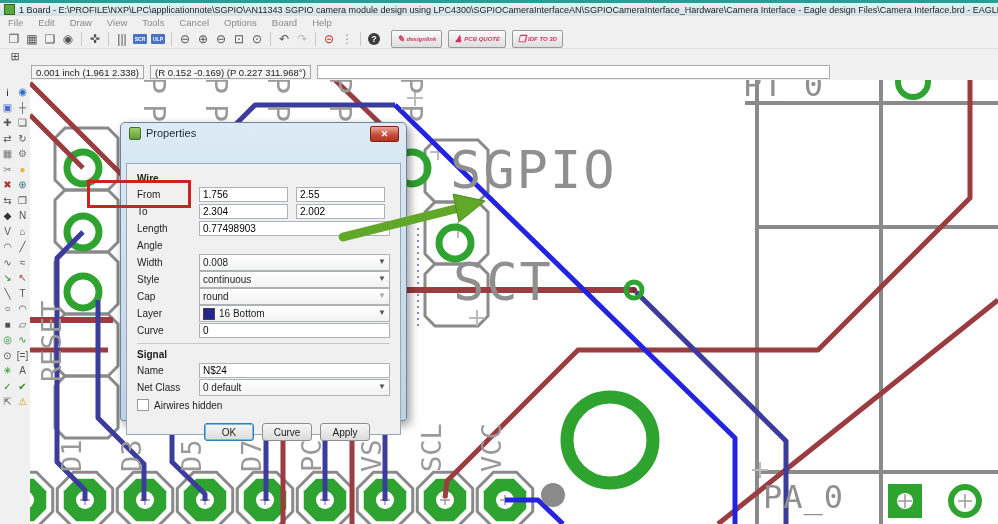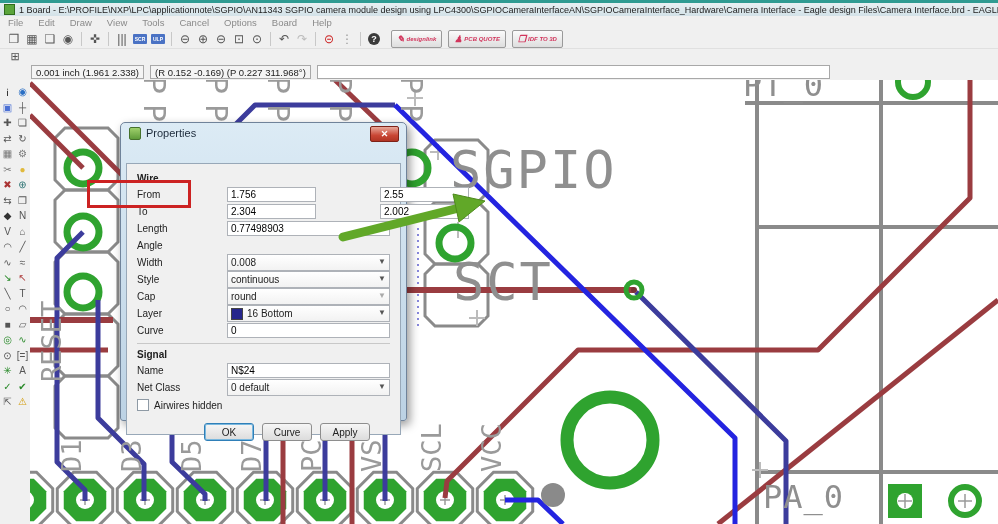--- a/index.html
+++ b/index.html
@@ -37,21 +37,21 @@
   .medtext{font-size:32px;letter-spacing:1px;}
   .pinlabel{position:absolute;z-index:2;color:#9a9a9a;font-family:"DejaVu Sans Mono",monospace;font-size:27px;transform:rotate(-90deg);transform-origin:0 0;pointer-events:none;}
   .topglyph{position:absolute;z-index:2;color:#9a9a9a;font-family:"DejaVu Sans Mono",monospace;font-size:30px;letter-spacing:10px;transform:rotate(90deg);transform-origin:0 0;pointer-events:none;}
   
   #dialog{position:absolute;left:90px;top:42px;width:287px;height:299px;z-index:10;border:1px solid #70839a;border-radius:5px 5px 3px 3px;background:linear-gradient(180deg,#dcebf5,#bcd2e4);box-shadow:3px 4px 10px rgba(0,0,0,.4);box-sizing:border-box;padding:0 5px 5px 5px;}
   #dlgtitle{height:20px;display:flex;align-items:center;gap:5px;padding-left:3px;position:relative;}
   #dlgicon{width:10px;height:11px;background:linear-gradient(180deg,#9fd06c,#5f9c3a);border:1px solid #46722c;border-radius:2px;}
   #dlgtitletext{font-size:11px;color:#1c2a3a;}
   #dlgclose{position:absolute;right:2px;top:3px;width:27px;height:14px;background:linear-gradient(180deg,#e8a99b,#c94634 60%,#b13524);border:1px solid #7e2218;border-radius:2px;color:#fff;font-size:9px;font-weight:bold;display:flex;align-items:center;justify-content:center;}
   #dlgbody{position:relative;background:#f0f0f0;border:1px solid #98a8b8;height:272px;box-sizing:border-box;padding:7px 10px 0 10px;font-size:10px;color:#222;margin-top:20px;}
-  .drow{display:flex;align-items:center;height:17px;gap:28px;}
+  .drow{display:flex;align-items:center;height:17px;}
   .dlabel{width:62px;flex:0 0 auto;color:#222;}
   .dsec{font-weight:bold;height:15px;display:flex;align-items:center;}
   .dfield{flex:1;height:13px;border:1px solid #aeb2b8;background:#fff;font-size:10px;padding:0 3px;font-family:"Liberation Sans",sans-serif;box-sizing:content-box;min-width:0;}
   .dfield.half{flex:0 0 81px;}
   .gap6{width:8px;flex:0 0 auto;}
   .ddrop{flex:1;height:15px;border:1px solid #aeb2b8;background:linear-gradient(180deg,#fff,#f2f2f2);display:flex;align-items:center;padding:0 3px;position:relative;}
   .ddrop .arr{position:absolute;right:3px;top:2px;font-size:8px;color:#555;}
   .swatch{width:10px;height:10px;background:#26268c;border:1px solid #444;margin-right:4px;flex:0 0 auto;}
   .dsep{height:1px;background:#c8c8c8;margin:4px 0 3px 0;}
   .chkrow{display:flex;align-items:center;gap:5px;height:18px;}

